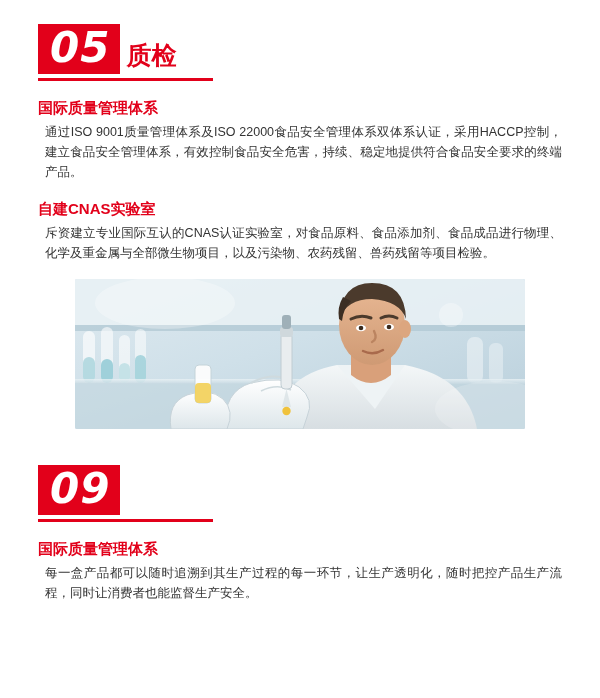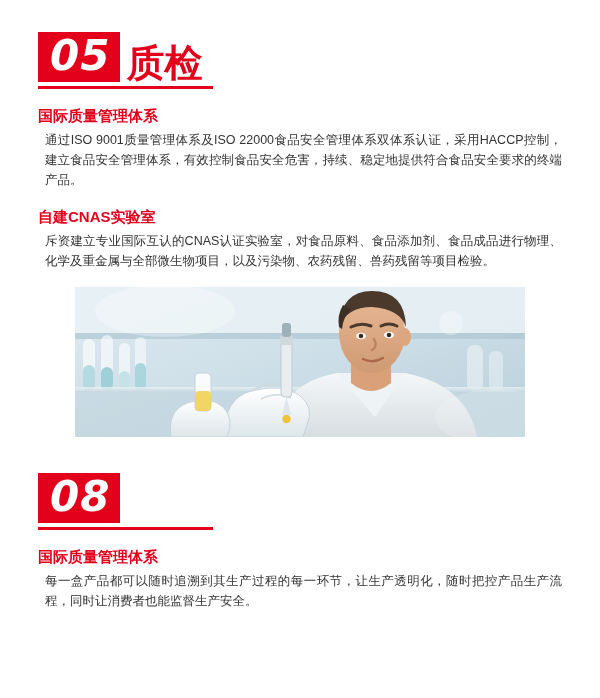--- a/index.html
+++ b/index.html
@@ -12,21 +12,21 @@
     height: 698px;
     background: #ffffff;
     font-family: "Liberation Sans", sans-serif;
     color: #2b2b2b;
     overflow: hidden;
   }
   .page {
     width: 600px;
     height: 698px;
     position: relative;
-    padding: 12px 38px;
+    padding: 4px 38px;
   }
   
   .section-head {
     display: flex;
     align-items: flex-end;
     margin: 0;
     padding: 0;
   }
   .sec-num {
     background: #e2001a;
@@ -36,21 +36,21 @@
     font-style: italic;
     font-size: 42px;
     line-height: 44px;
     letter-spacing: 1px;
     padding: 2px 10px 4px 12px;
     display: inline-block;
   }
   .sec-title {
     color: #e2001a;
     font-weight: bold;
-    font-size: 38px;
+    font-size: 25px;
     line-height: 34px;
     padding-left: 6px;
     position: relative;
     top: -2px;
   }
   .sec-rule {
     height: 3px;
     background: #e2001a;
     width: 175px;
     margin-top: 4px;
@@ -213,21 +213,21 @@
           <ellipse cx="420" cy="130" rx="60" ry="28" fill="#ffffff" opacity="0.18"></ellipse>
         </svg>
       </div>
     </div>
   </div>
 
   <div class="spacer-36"></div>
 
   <div>
     <div class="section-head">
-      <span class="sec-num">08</span>
+      <span class="sec-num">09</span>
     </div>
     <div class="sec-rule"></div>
 
     <div class="block">
       <div class="block-title">国际质量管理体系</div>
       <div class="block-body">每一盒产品都可以随时追溯到其生产过程的每一环节，让生产透明化，随时把控产品生产流程，同时让消费者也能监督生产安全。</div>
     </div>
 
   </div>
 

